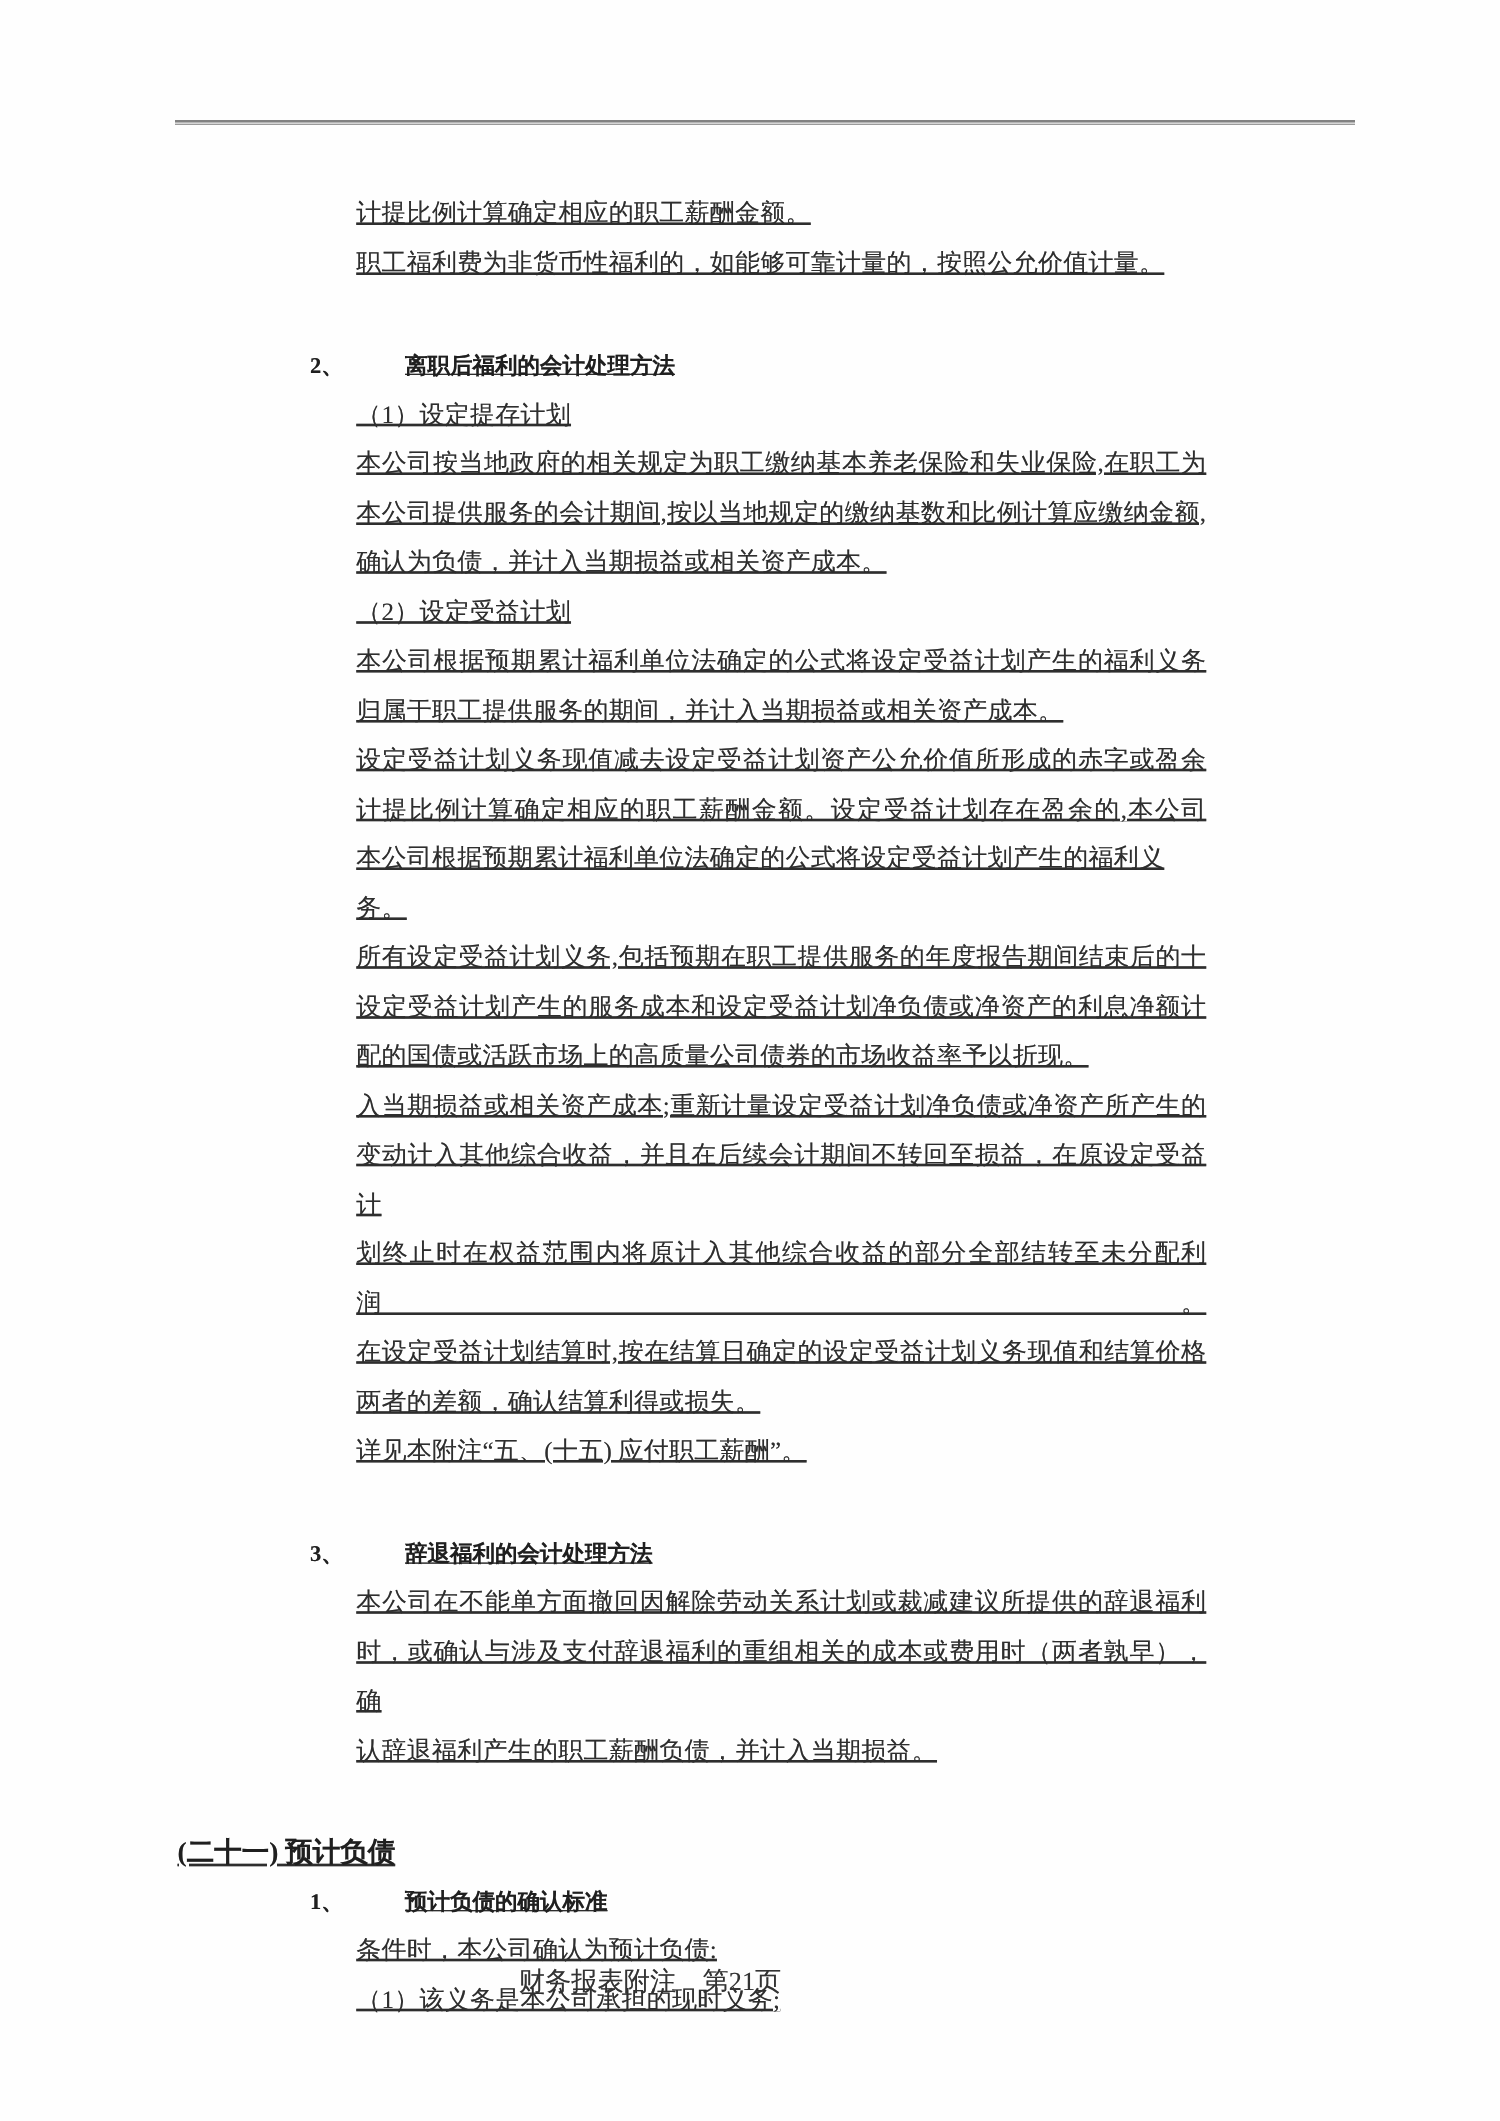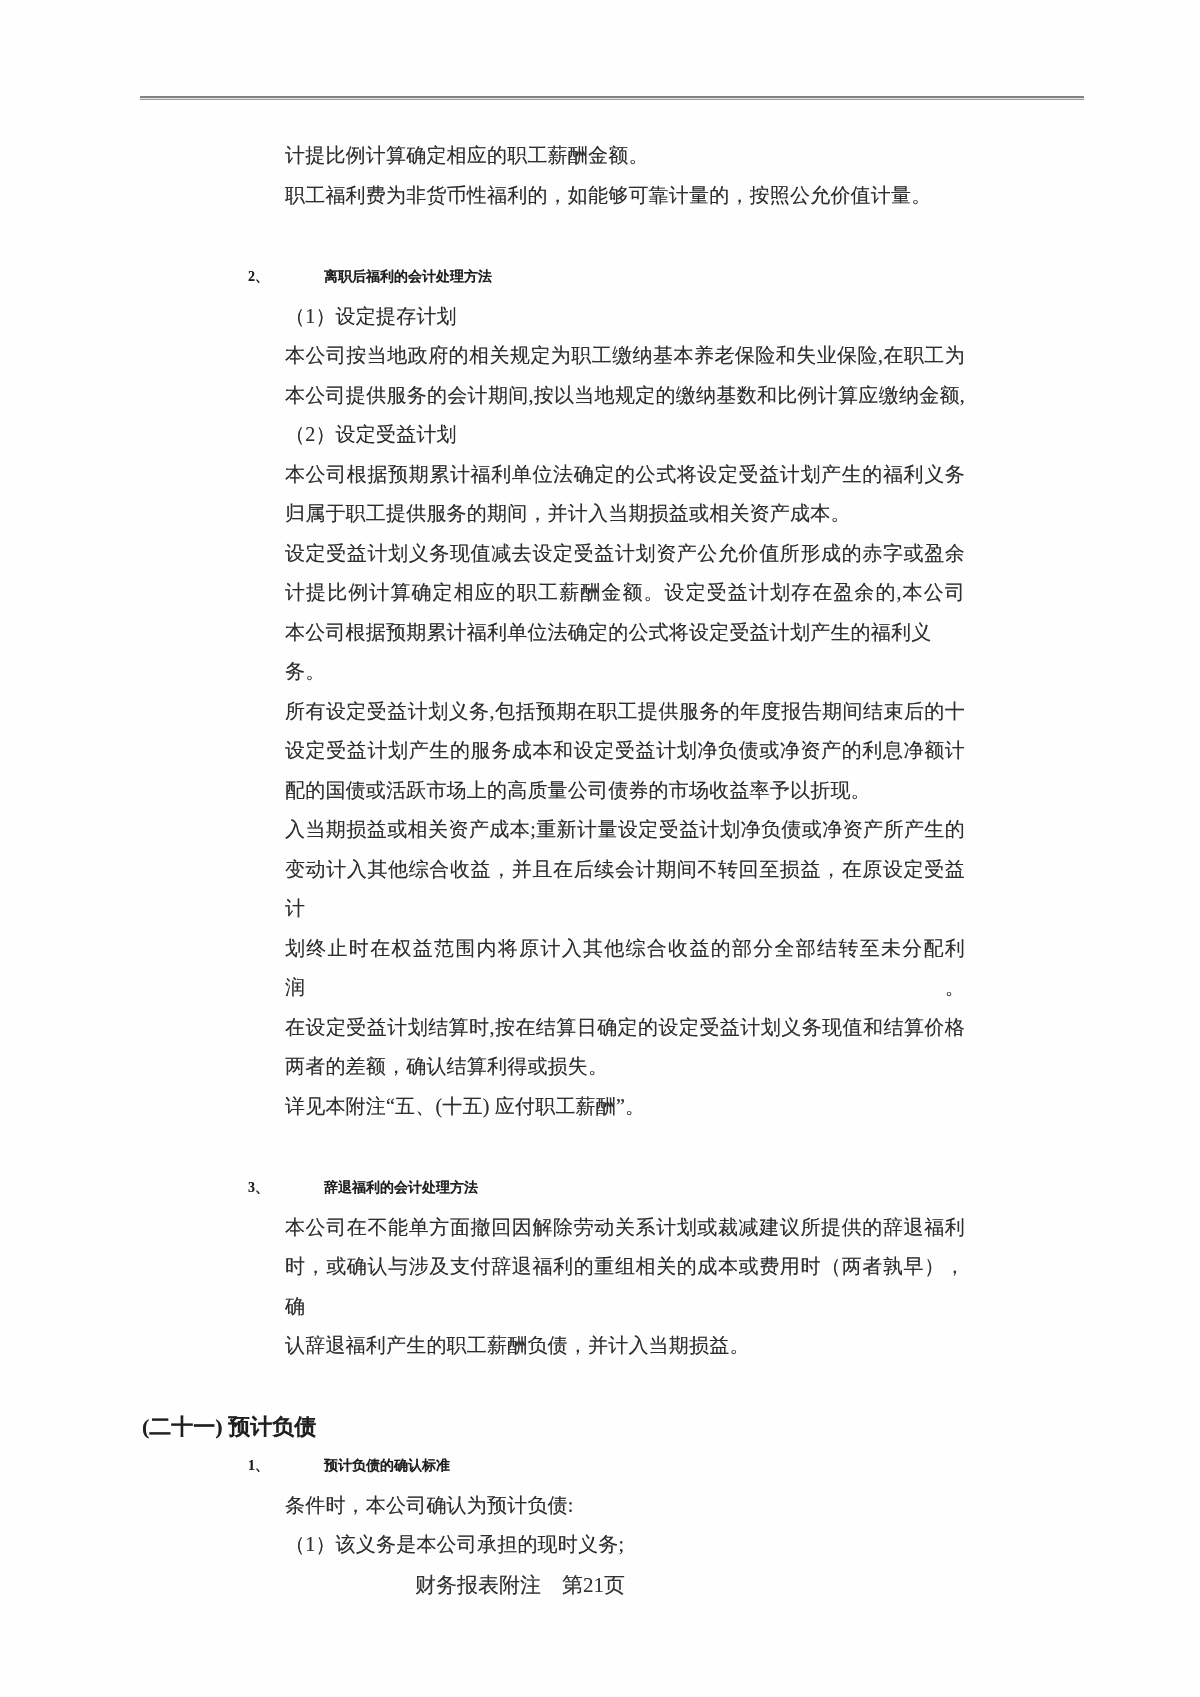--- a/index.html
+++ b/index.html
@@ -13,31 +13,31 @@
     overflow:hidden;
     margin:0 auto;
   }
   .header-rule {
     position:absolute; left:140px; top:96px;
     width:944px; height:4px;
     border-top:2px solid #818181;
     border-bottom:1px solid #9a9a9a;
     background:#e9e9e9;
   }
-  .content { position:absolute; left:0; top:136px; width:1200px; }
+  .content { position:absolute; left:0; top:152px; width:1200px;text-decoration:underline; }
   .line {
     margin-left:285px; width:680px;
     font-size:20px; line-height:39.5px;
     letter-spacing:0.2px;
     text-shadow:0 0 0.5px rgba(45,45,45,0.45);
   }
   .line.full { text-align:justify; text-align-last:justify; }
   .sec-head {
     margin-left:248px; margin-top:42px;
-    font-size:14px; font-weight:bold; line-height:39.5px;
+    font-size:18px; font-weight:bold; line-height:39.5px;
     color:#1f1f1f;
     text-shadow:0 0 0.5px rgba(25,25,25,0.5);
   }
   .sec-head.sec3 { }
   .sec-head.sub { margin-top:0; }
   .sec-head .num { display:inline-block; width:76px; }
   .chapter-head {
     margin-left:142px; margin-top:41px;
     font-size:22px; font-weight:bold; line-height:39.5px;
     color:#1f1f1f;
@@ -64,20 +64,21 @@
       <div class="line">职工福利费为非货币性福利的，如能够可靠计量的，按照公允价值计量。</div>
     </div>
 
     <div>
       <div class="sec-head">
         <span class="num">2、</span><span>离职后福利的会计处理方法</span>
       </div>
       <div class="line">（1）设定提存计划</div>
       <div class="line full">本公司按当地政府的相关规定为职工缴纳基本养老保险和失业保险,在职工为</div>
       <div class="line full">本公司提供服务的会计期间,按以当地规定的缴纳基数和比例计算应缴纳金额,</div>
+      <div class="line">确认为负债，并计入当期损益或相关资产成本。</div>
       <div class="line">（2）设定受益计划</div>
       <div class="line full">本公司根据预期累计福利单位法确定的公式将设定受益计划产生的福利义务</div>
       <div class="line">归属于职工提供服务的期间，并计入当期损益或相关资产成本。</div>
       <div class="line full">设定受益计划义务现值减去设定受益计划资产公允价值所形成的赤字或盈余</div>
       <div class="line full">计提比例计算确定相应的职工薪酬金额。设定受益计划存在盈余的,本公司</div>
       <div class="line">本公司根据预期累计福利单位法确定的公式将设定受益计划产生的福利义务。</div>
       <div class="line full">所有设定受益计划义务,包括预期在职工提供服务的年度报告期间结束后的十</div>
       <div class="line full">设定受益计划产生的服务成本和设定受益计划净负债或净资产的利息净额计</div>
       <div class="line">配的国债或活跃市场上的高质量公司债券的市场收益率予以折现。</div>
       <div class="line full">入当期损益或相关资产成本;重新计量设定受益计划净负债或净资产所产生的</div>

